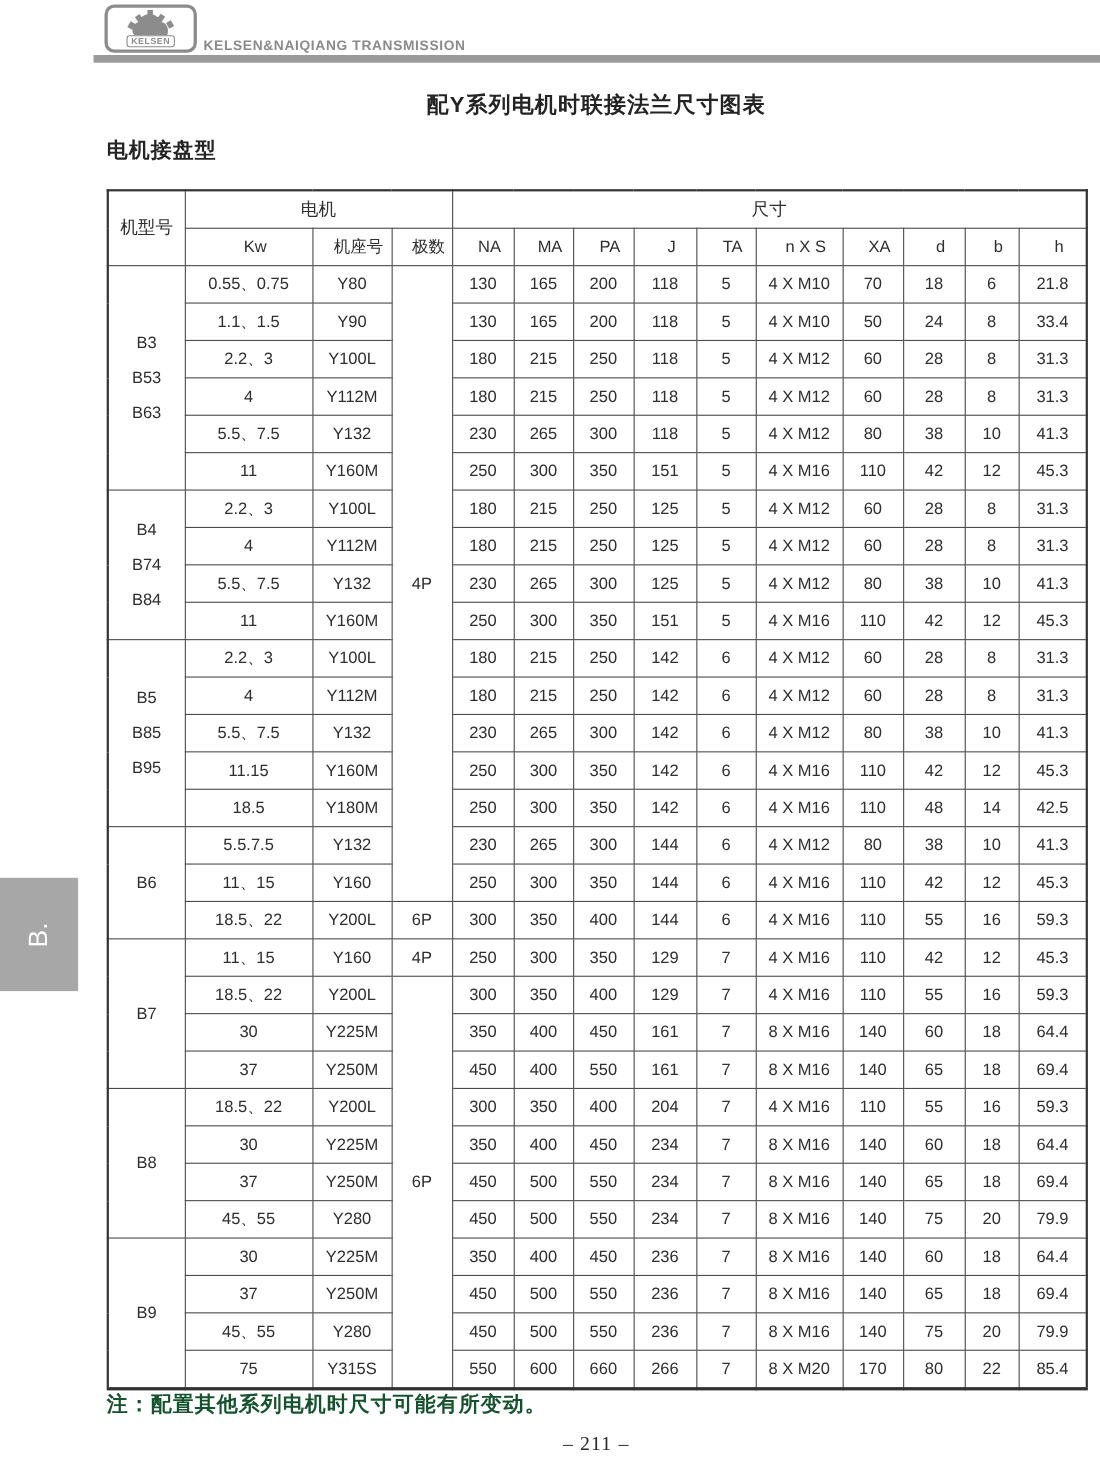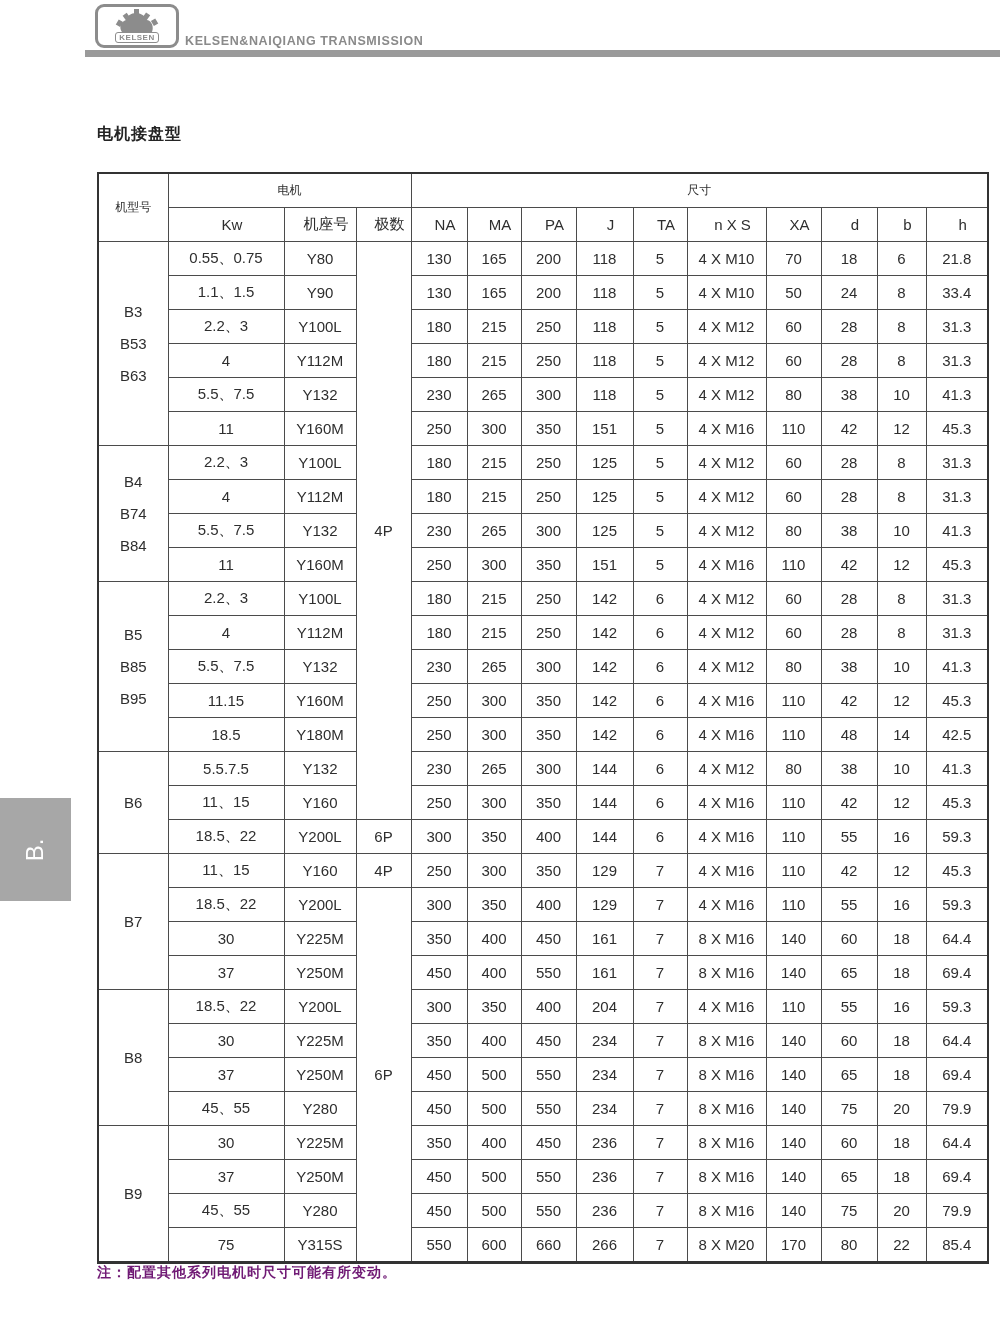--- a/index.html
+++ b/index.html
@@ -38,41 +38,41 @@
     background:#9a9a9a;
   }
   
   .doc-title{
     position:absolute;left:97px;top:82px;width:890px;
     text-align:center;font-size:20px;font-weight:bold;color:#242424;
     letter-spacing:1px;
   }
   .section-label{
     position:absolute;left:97px;top:124px;
-    font-size:16px;font-weight:bold;color:#242424;letter-spacing:1px;
+    font-size:19px;font-weight:bold;color:#242424;letter-spacing:1px;
   }
   
   .table-wrap{position:absolute;left:97px;top:172px;}
   table.flange{
     border-collapse:collapse;table-layout:fixed;width:890px;
     border:2px solid #333;border-bottom-width:3px;
     font-size:15px;color:#2e2e2e;
   }
   table.flange th, table.flange td{
     border:1px solid #4b4b4b;text-align:center;vertical-align:middle;
     padding:0;height:33px;overflow:hidden;
   }
-  table.flange th{font-weight:normal;font-size:12px;}
+  table.flange th{font-weight:normal;font-size:16px;}
   table.flange th.sub{font-size:15px;padding-left:12px;}
   td.model-cell div{line-height:32px;}
   td.cell-pole{font-size:15px;}
   
   .note{
     position:absolute;left:97px;top:1264px;
-    font-size:14px;font-weight:bold;color:#701a75;letter-spacing:1px;
+    font-size:19px;font-weight:bold;color:#14532d;letter-spacing:1px;
   }
   .page-number{
     position:absolute;left:97px;top:1302px;width:890px;text-align:center;
     font-family:"Liberation Serif","DejaVu Serif",serif;
     font-size:18px;color:#2a2a2a;letter-spacing:1px;
   }
   
   .side-tab{
     position:absolute;left:0;top:798px;width:71px;height:103px;
     background:#a7a7a7;display:flex;align-items:center;justify-content:center;
@@ -96,20 +96,21 @@
         <rect x="30" y="5" width="5" height="6" transform="rotate(35 32 8)"></rect>
         <rect x="2" y="13" width="6" height="5" transform="rotate(-60 5 15)"></rect>
         <rect x="38" y="12" width="6" height="5" transform="rotate(60 41 14)"></rect>
       </g>
     </svg>
     <span class="logo-kelsen">KELSEN</span>
   </div>
   <div class="brand-en">KELSEN&amp;NAIQIANG TRANSMISSION</div>
   <div class="top-bar"></div>
 
+  <div class="doc-title">配Y系列电机时联接法兰尺寸图表</div>
   <div class="section-label">电机接盘型</div>
 
   <div class="table-wrap">
     <table class="flange">
       <colgroup>
         <col style="width:70px">
           <col style="width:116px">
           <col style="width:72px">
           <col style="width:55px">
         <col style="width:56px">
@@ -595,18 +596,19 @@
             <td>170</td>
             <td>80</td>
             <td>22</td>
             <td>85.4</td>
           </tr>
         </tbody>
     </table>
   </div>
 
   <div class="note">注：配置其他系列电机时尺寸可能有所变动。</div>
+  <div class="page-number">– 211 –</div>
 
   <div class="side-tab">
     <span>B.</span>
   </div>
 
 </div>
 
 </body></html>

